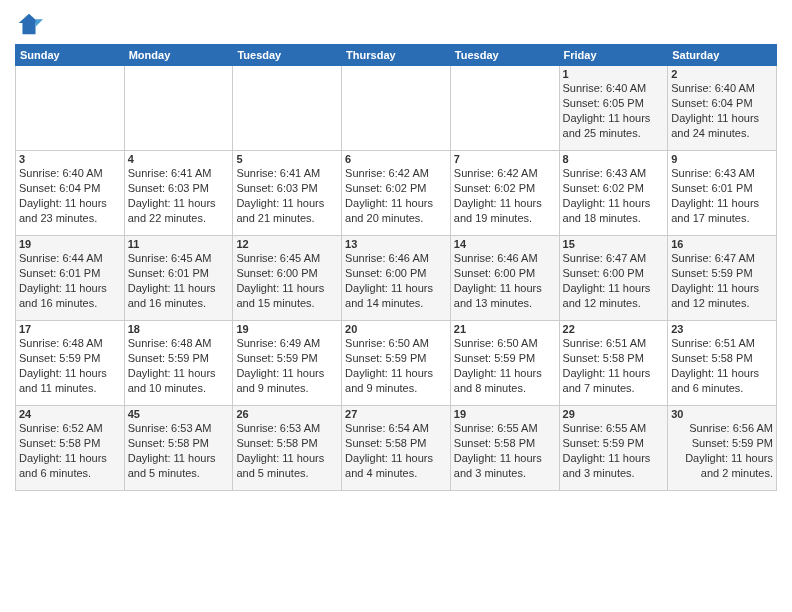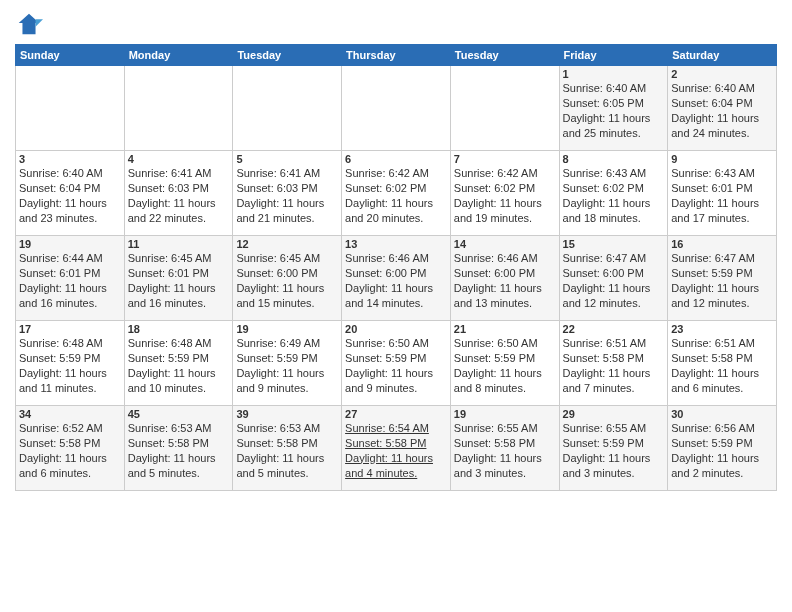--- a/index.html
+++ b/index.html
@@ -285,57 +285,57 @@
           </td>
           <td>
             <span class="day-num">23</span>
             <div class="day-info" style="white-space: pre-line;">Sunrise: 6:51 AM
 Sunset: 5:58 PM
 Daylight: 11 hours and 6 minutes.</div>
           </td>
         </tr>
         <tr>
           <td>
-            <span class="day-num">34</span>
+            <span class="day-num">24</span>
             <div class="day-info" style="white-space: pre-line;">Sunrise: 6:52 AM
 Sunset: 5:58 PM
 Daylight: 11 hours and 6 minutes.</div>
           </td>
           <td>
             <span class="day-num">45</span>
             <div class="day-info" style="white-space: pre-line;">Sunrise: 6:53 AM
 Sunset: 5:58 PM
 Daylight: 11 hours and 5 minutes.</div>
           </td>
           <td>
-            <span class="day-num">39</span>
+            <span class="day-num">26</span>
             <div class="day-info" style="white-space: pre-line;">Sunrise: 6:53 AM
 Sunset: 5:58 PM
 Daylight: 11 hours and 5 minutes.</div>
           </td>
           <td>
             <span class="day-num">27</span>
-            <div class="day-info" style="white-space: pre-line; text-decoration: underline;">Sunrise: 6:54 AM
+            <div class="day-info" style="white-space: pre-line;">Sunrise: 6:54 AM
 Sunset: 5:58 PM
 Daylight: 11 hours and 4 minutes.</div>
           </td>
           <td>
             <span class="day-num">19</span>
             <div class="day-info" style="white-space: pre-line;">Sunrise: 6:55 AM
 Sunset: 5:58 PM
 Daylight: 11 hours and 3 minutes.</div>
           </td>
           <td>
             <span class="day-num">29</span>
             <div class="day-info" style="white-space: pre-line;">Sunrise: 6:55 AM
 Sunset: 5:59 PM
 Daylight: 11 hours and 3 minutes.</div>
           </td>
           <td>
             <span class="day-num">30</span>
-            <div class="day-info" style="white-space: pre-line;">Sunrise: 6:56 AM
+            <div class="day-info" style="white-space: pre-line; text-align: right;">Sunrise: 6:56 AM
 Sunset: 5:59 PM
 Daylight: 11 hours and 2 minutes.</div>
           </td>
         </tr>
       </tbody>
   </table>
 </div>
 
 </body></html>

